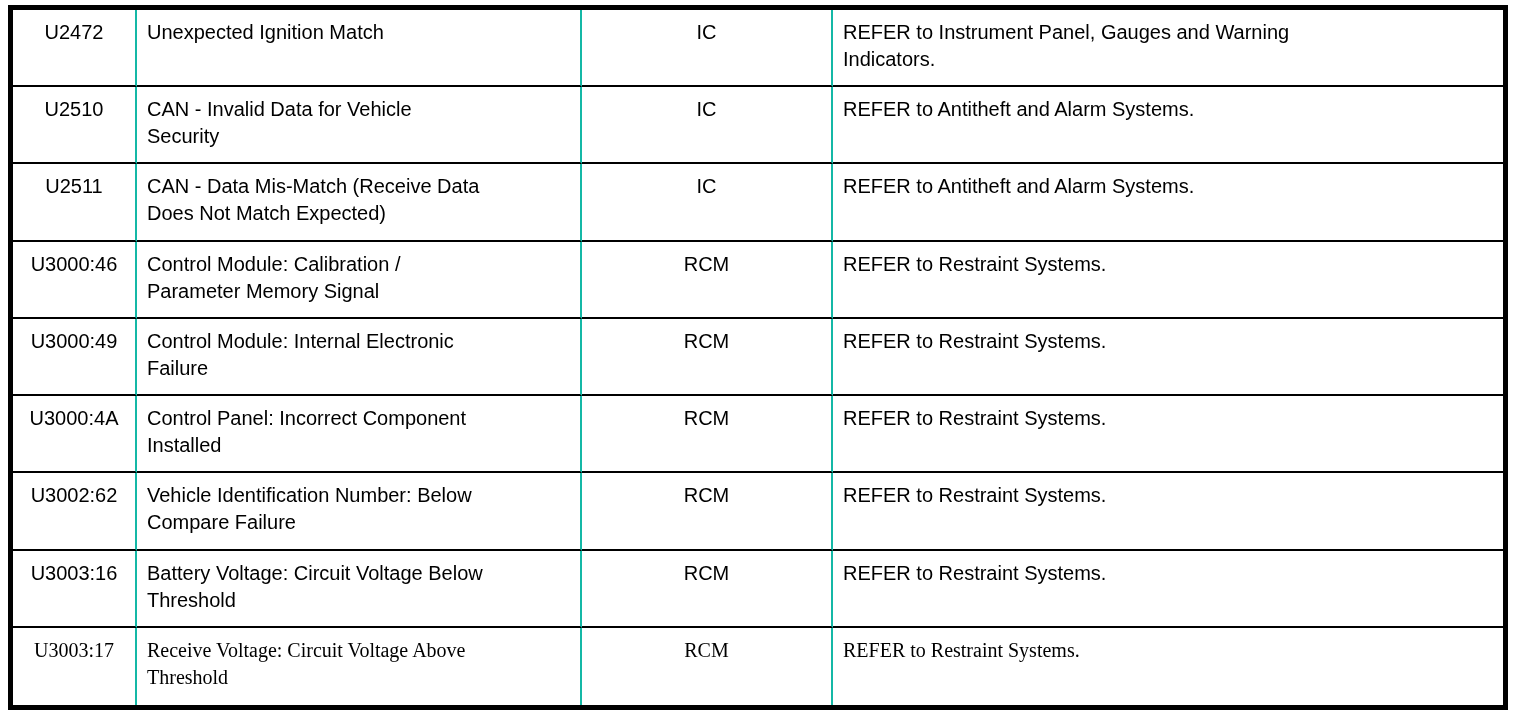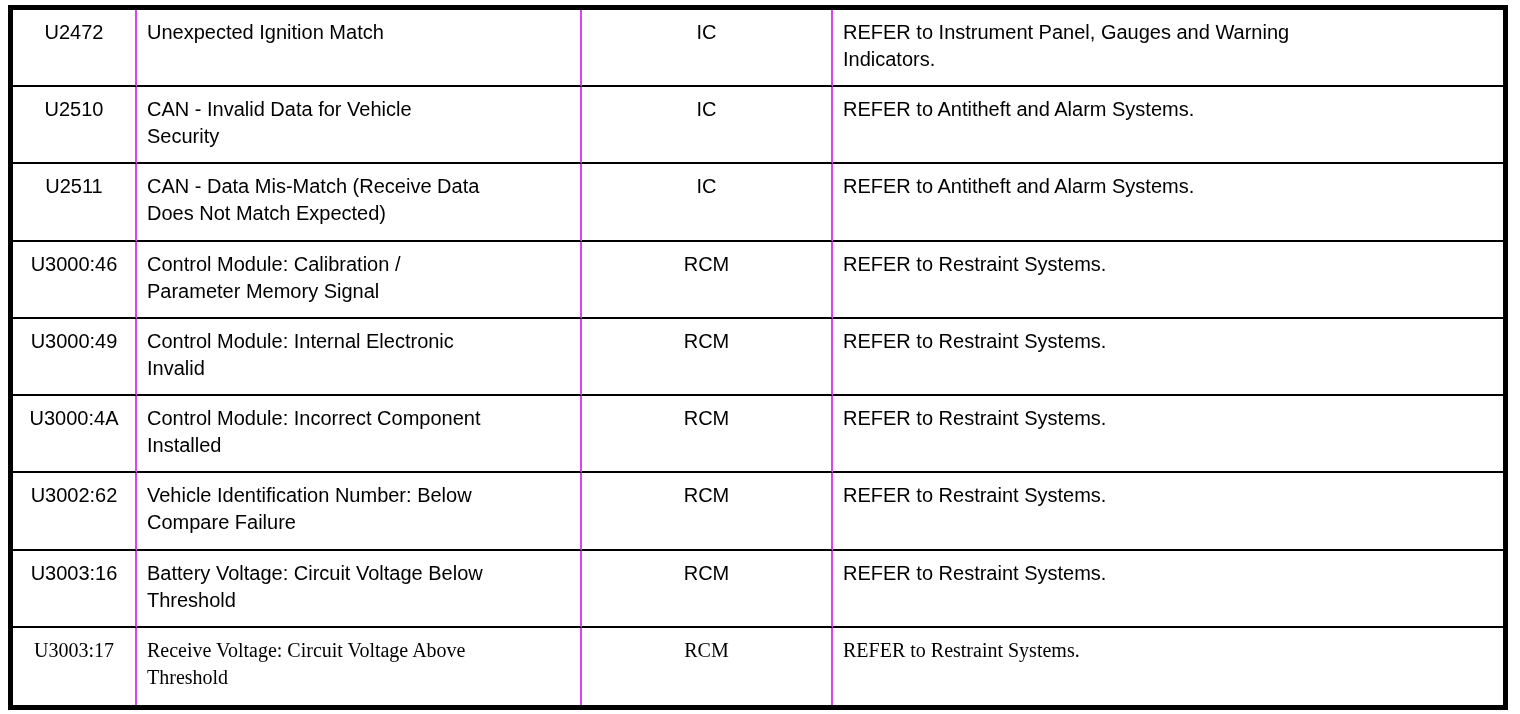--- a/index.html
+++ b/index.html
@@ -26,21 +26,21 @@
     box-sizing: border-box;
     border: 5px solid #000000;
     display: grid;
     grid-template-columns: 124px 445px 251px 1fr;
     grid-template-rows: repeat(9, 1fr);
     background: #ffffff;
   }
   .row { display: contents; }
   .cell {
     box-sizing: border-box;
-    border-right: 2px solid #d946ef;
+    border-right: 2px solid #14b8a6;
     border-bottom: 2px solid #000000;
     color: #000000;
     font-size: 20px;
     line-height: 27px;
     padding: 9px 12px 0 10px;
     white-space: pre-line;
     overflow: hidden;
   }
   .cell.code, .cell.module {
     text-align: center;
@@ -83,28 +83,28 @@
     <div class="cell code">U3000:46</div>
     <div class="cell desc">Control Module: Calibration /
 Parameter Memory Signal</div>
     <div class="cell module">RCM</div>
     <div class="cell action">REFER to Restraint Systems.</div>
   </div>
 
   <div class="row">
     <div class="cell code">U3000:49</div>
     <div class="cell desc">Control Module: Internal Electronic
-Invalid</div>
+Failure</div>
     <div class="cell module">RCM</div>
     <div class="cell action">REFER to Restraint Systems.</div>
   </div>
 
   <div class="row">
     <div class="cell code">U3000:4A</div>
-    <div class="cell desc">Control Module: Incorrect Component
+    <div class="cell desc">Control Panel: Incorrect Component
 Installed</div>
     <div class="cell module">RCM</div>
     <div class="cell action">REFER to Restraint Systems.</div>
   </div>
 
   <div class="row">
     <div class="cell code">U3002:62</div>
     <div class="cell desc">Vehicle Identification Number: Below
 Compare Failure</div>
     <div class="cell module">RCM</div>

